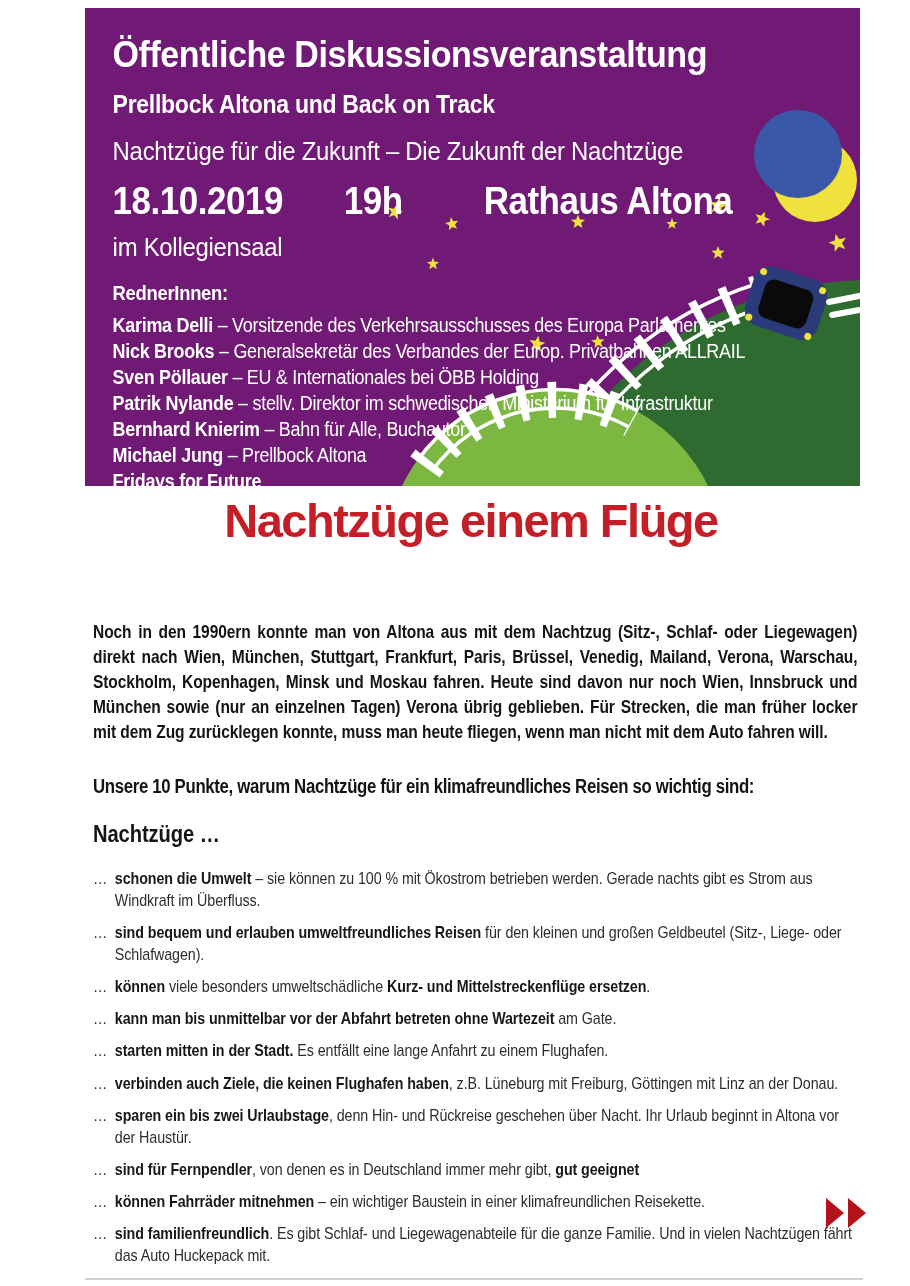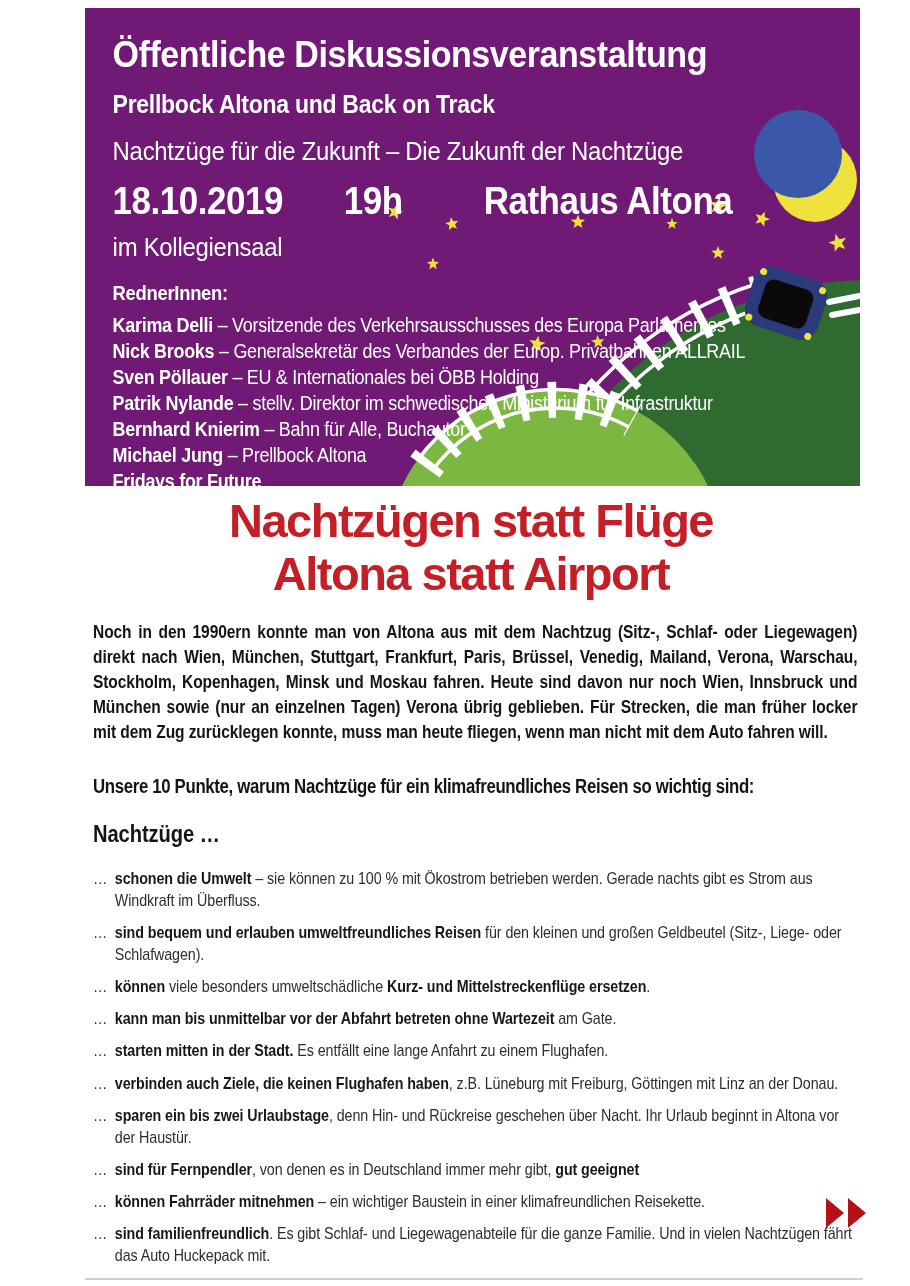--- a/index.html
+++ b/index.html
@@ -150,22 +150,21 @@
   </div>
 
   <div class="speaker" data-name="speaker-row">
     <b data-name="speaker-name">Fridays for Future</b><span data-name="speaker-role"></span>
   </div>
 </div>
   </div>
 </div>
 
 <div class="headline" data-name="main-headline">
-  <div data-name="headline-line1">Nachtzügen statt Flüge</div>
-  <div data-name="headline-line2">Altona statt Airport</div>
+  <div data-name="headline-line1">Nachtzüge einem Flüge</div>
 </div>
 
 <div class="main-copy" data-name="main-copy">
   <p class="intro" data-name="intro-paragraph">Noch in den 1990ern konnte man von Altona aus mit dem Nachtzug (Sitz-, Schlaf- oder Liegewagen) direkt nach Wien, München, Stuttgart, Frankfurt, Paris, Brüssel, Venedig, Mailand, Verona, Warschau, Stockholm, Kopenhagen, Minsk und Moskau fahren. Heute sind davon nur noch Wien, Innsbruck und München sowie (nur an einzelnen Tagen) Verona übrig geblieben. Für Strecken, die man früher locker mit dem Zug zurücklegen konnte, muss man heute fliegen, wenn man nicht mit dem Auto fahren will.</p>
   <p class="points-heading" data-name="points-heading">Unsere 10 Punkte, warum Nachtzüge für ein klimafreundliches Reisen so wichtig sind:</p>
   <p class="list-heading" data-name="list-heading">Nachtzüge …</p>
   <ul class="bullets" data-name="bullet-list">
   <li class="bullet" data-name="bullet-item">
     <span class="marker" data-name="bullet-marker">…</span>
     <span class="btext" data-name="bullet-text"><b>schonen die Umwelt</b><span> – sie können zu 100 % mit Ökostrom betrieben werden. Gerade nachts gibt es Strom aus Windkraft im Überfluss.</span></span>

